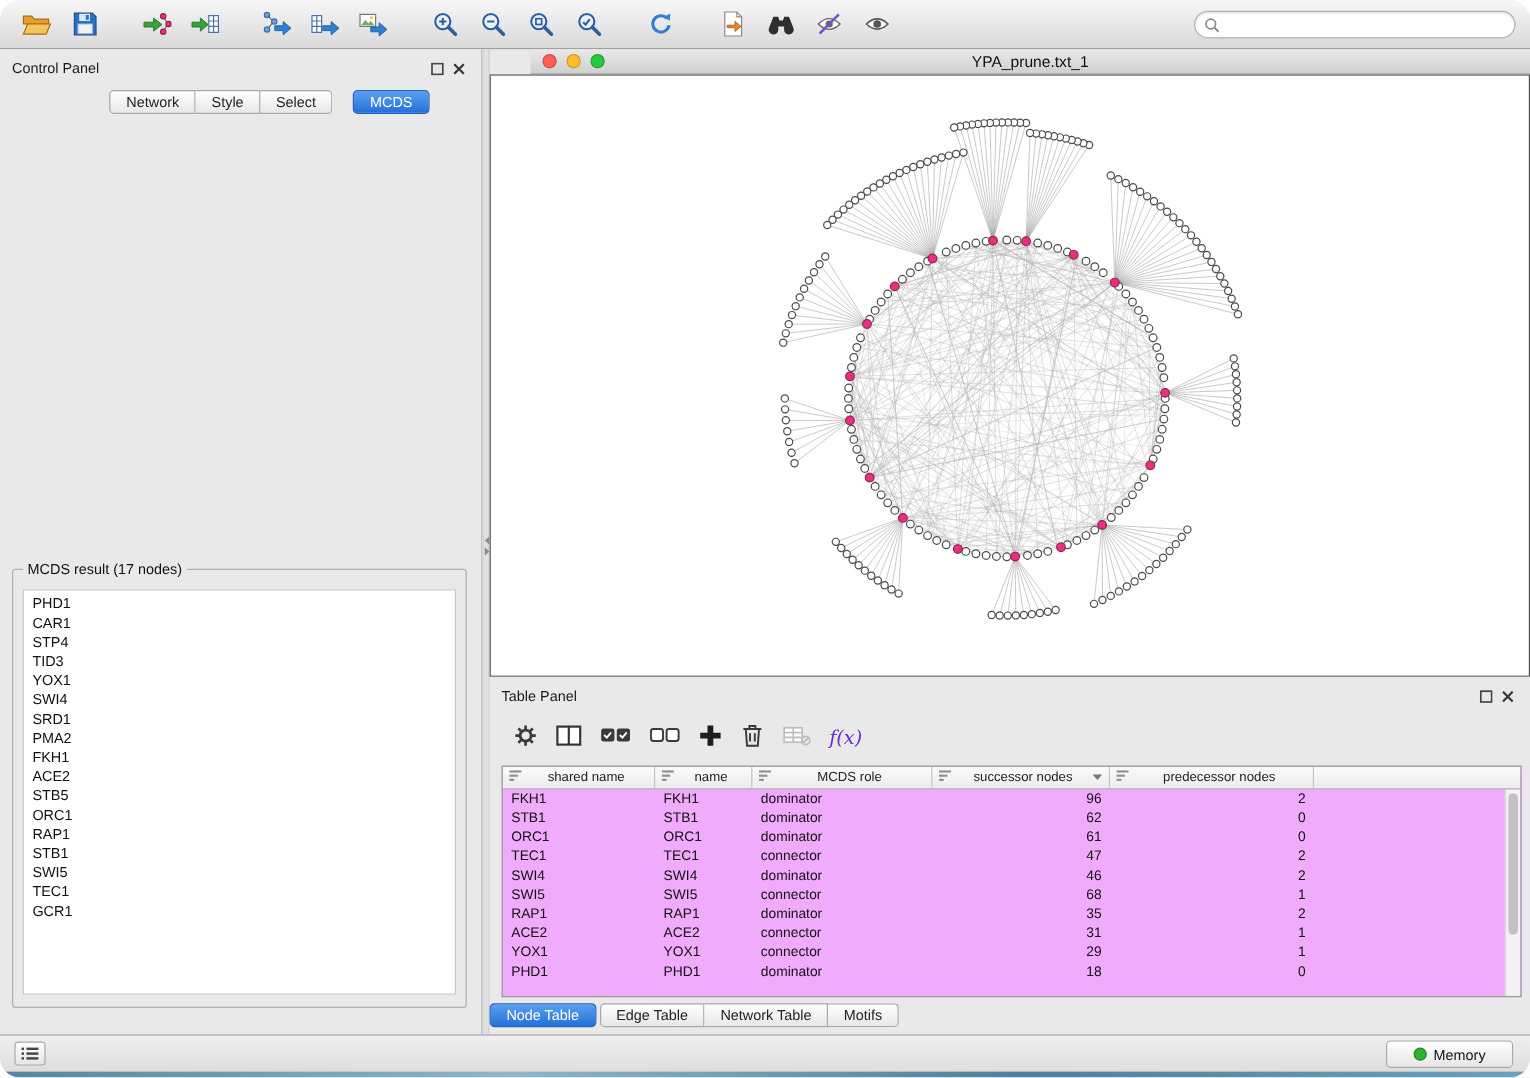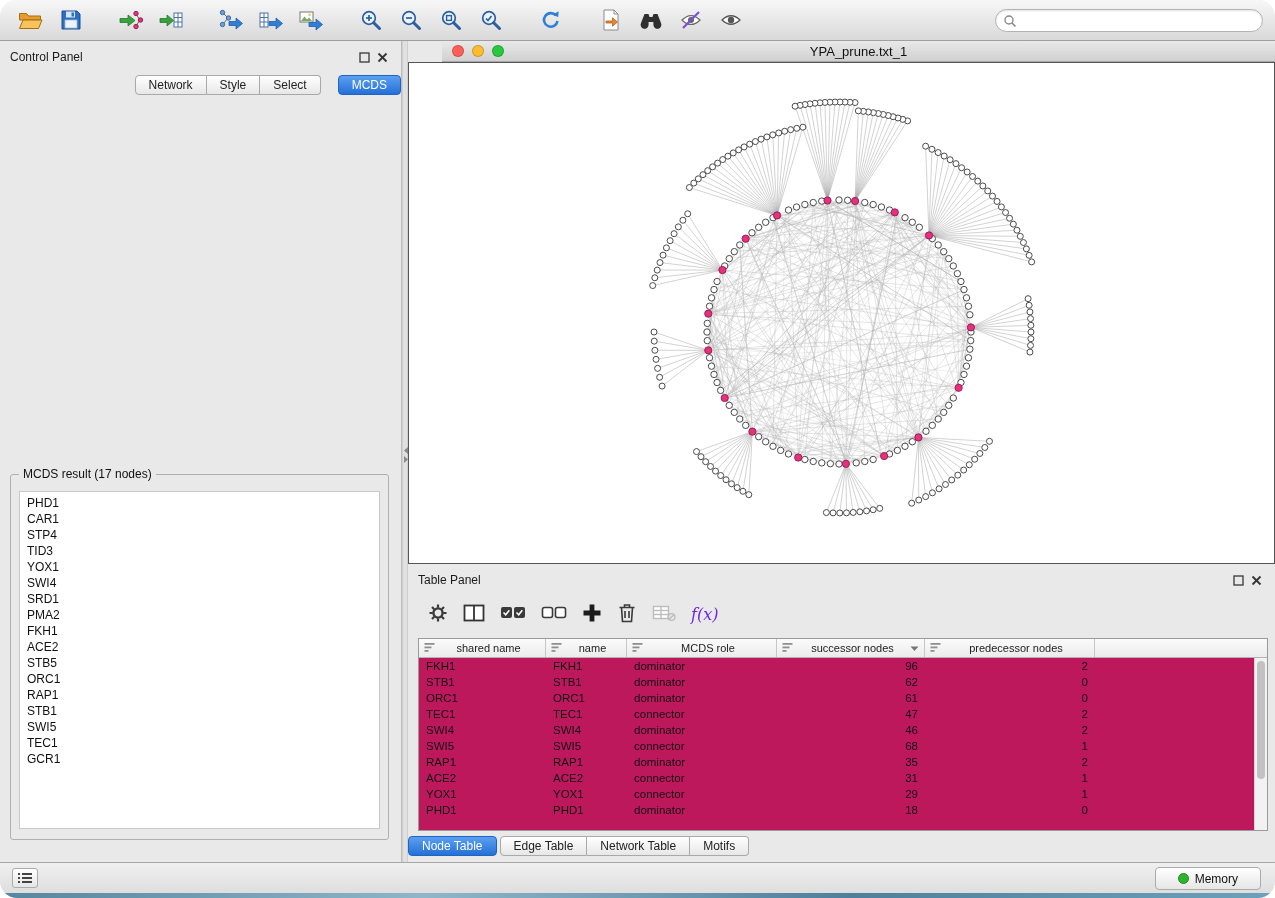--- a/index.html
+++ b/index.html
@@ -19,21 +19,21 @@
     box-shadow:inset 0 1px 2px rgba(0,0,0,0.12); }
   #search-wrap .mag { position:absolute; left:8px; top:5px; }
 
   
   #control-panel { position:absolute; left:0; top:41px; width:402px; height:821px;
     background:#e9e9e9; border-right:1px solid #bdbdbd; }
   .panel-header { position:absolute; top:7px; left:10px; right:10px; height:18px;
     display:flex; align-items:center; font-size:12px; color:#1a1a1a; }
   .panel-header .spacer { flex:1; }
   .winbtn { width:18px; height:16px; display:flex; align-items:center; justify-content:center; }
-  .cp-tabs { position:absolute; top:34px; left:0; right:0; height:21px; display:flex; justify-content:flex-end;padding-left:48px; }
+  .cp-tabs { position:absolute; top:34px; left:0; right:0; height:21px; display:flex; justify-content:center;padding-left:48px; }
   .tab { height:20px; line-height:18px; padding:0 13px; font-size:12px; color:#222;
     background:linear-gradient(#ffffff,#e7e7e7); border:1px solid #a9a9a9; border-left:none; }
   .tab-left { border-left:1px solid #a9a9a9; border-radius:4px 0 0 4px; }
   .tab-right { border-radius:0 4px 4px 0; }
   .tab-blue { background:linear-gradient(#5ba0f0,#2470d8); color:#fff; border:1px solid #1f64c4;
     border-radius:4px; margin-left:17px; }
   .cp-inner { position:absolute; top:58px; left:8px; right:8px; height:360px;
     background:#ededed; border:1px solid #dddddd; text-align:center; }
   .opt-label { padding-top:17px; font-size:12px; color:#111; }
   .select { width:314px; height:22px; margin:9px auto 0; background:#fff; border:1px solid #9f9f9f;
@@ -64,21 +64,21 @@
   .lights { position:absolute; left:10px; top:4px; display:flex; gap:8px; }
   .light { width:12px; height:12px; border-radius:50%; border:1px solid rgba(0,0,0,0.18); }
   #net-canvas { position:absolute; left:0; top:21px; right:0; bottom:0; background:#fff; border:1px solid #555; }
   #net-svg { display:block; width:100%; height:100%; }
 
   
   #table-panel { position:absolute; left:408px; top:564px; width:867px; height:298px; background:#e9e9e9; }
   #tp-toolbar { position:absolute; top:28px; left:10px; right:10px; height:44px;
     display:flex; align-items:center; gap:15px; padding-left:10px; }
   .fx { font-family:"DejaVu Serif", serif; font-style:italic; font-size:16px; color:#6d28d9; }
-  #tp-table { position:absolute; left:10px; right:7px; top:74px; height:193px; background:#be185d;
+  #tp-table { position:absolute; left:10px; right:7px; top:74px; height:193px; background:#f0abfc;
     border:1px solid #9a9a9a; overflow:hidden; }
   .thead { display:flex; height:19px; background:linear-gradient(#fbfbfb,#ececec);
     border-bottom:1px solid #b3b3b3; font-size:11px; color:#222; }
   .th { display:flex; align-items:center; border-right:1px solid #c6c6c6; padding:0 5px; position:relative; }
   .th .lbl { margin:0 auto; }
   .th .sortg { flex:0 0 auto; margin-right:2px; }
   .c0{width:127px} .c1{width:81px} .c2{width:150px} .c3{width:148px} .c4{width:170px}
   .cfill{ flex:1; border-right:none; }
   .tbody { position:absolute; left:0; right:13px; top:19px; bottom:0; }
   .tr { display:flex; height:16px; align-items:center; font-size:11.5px; }

